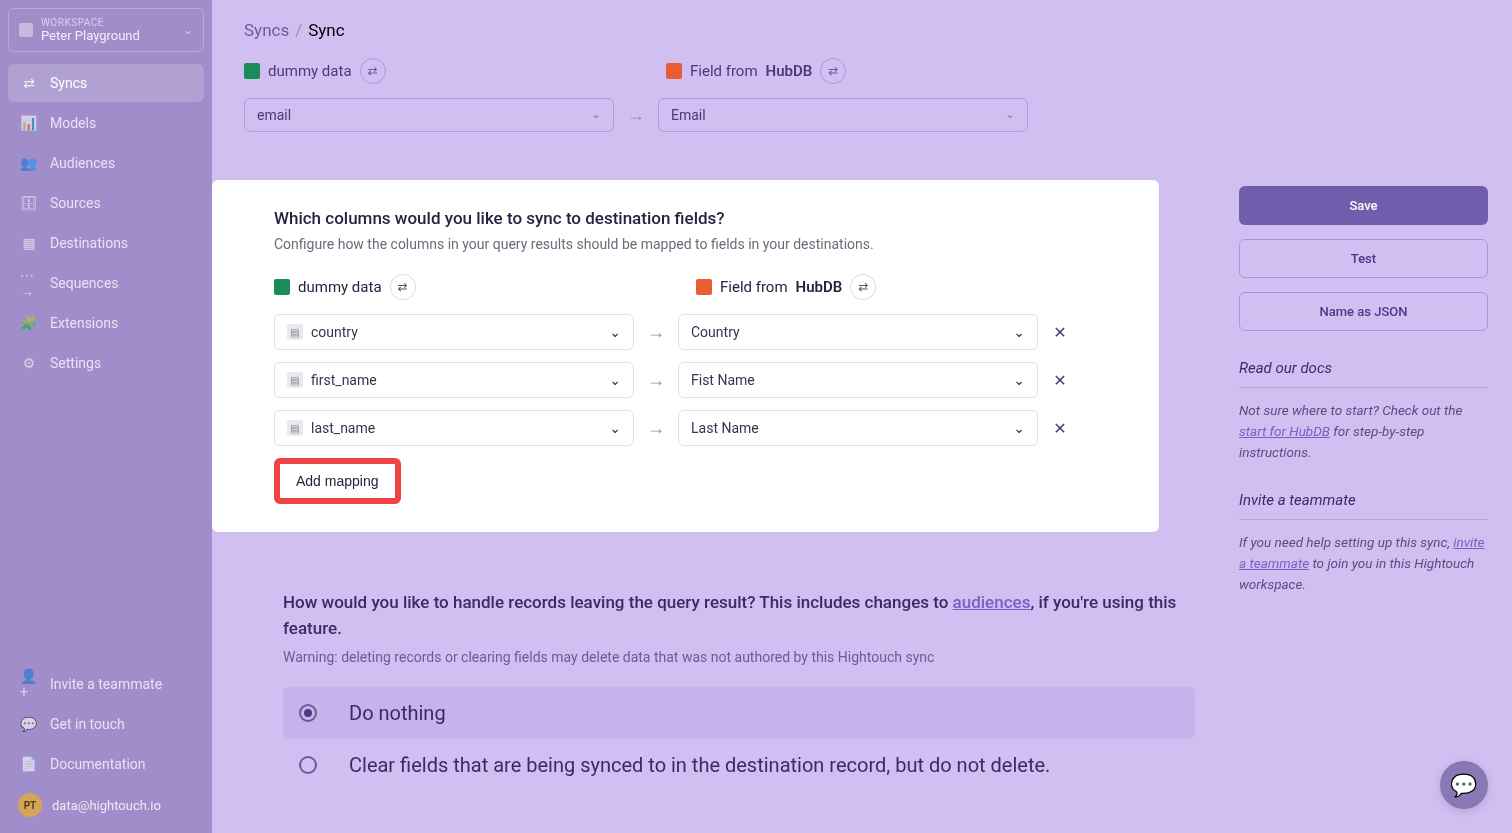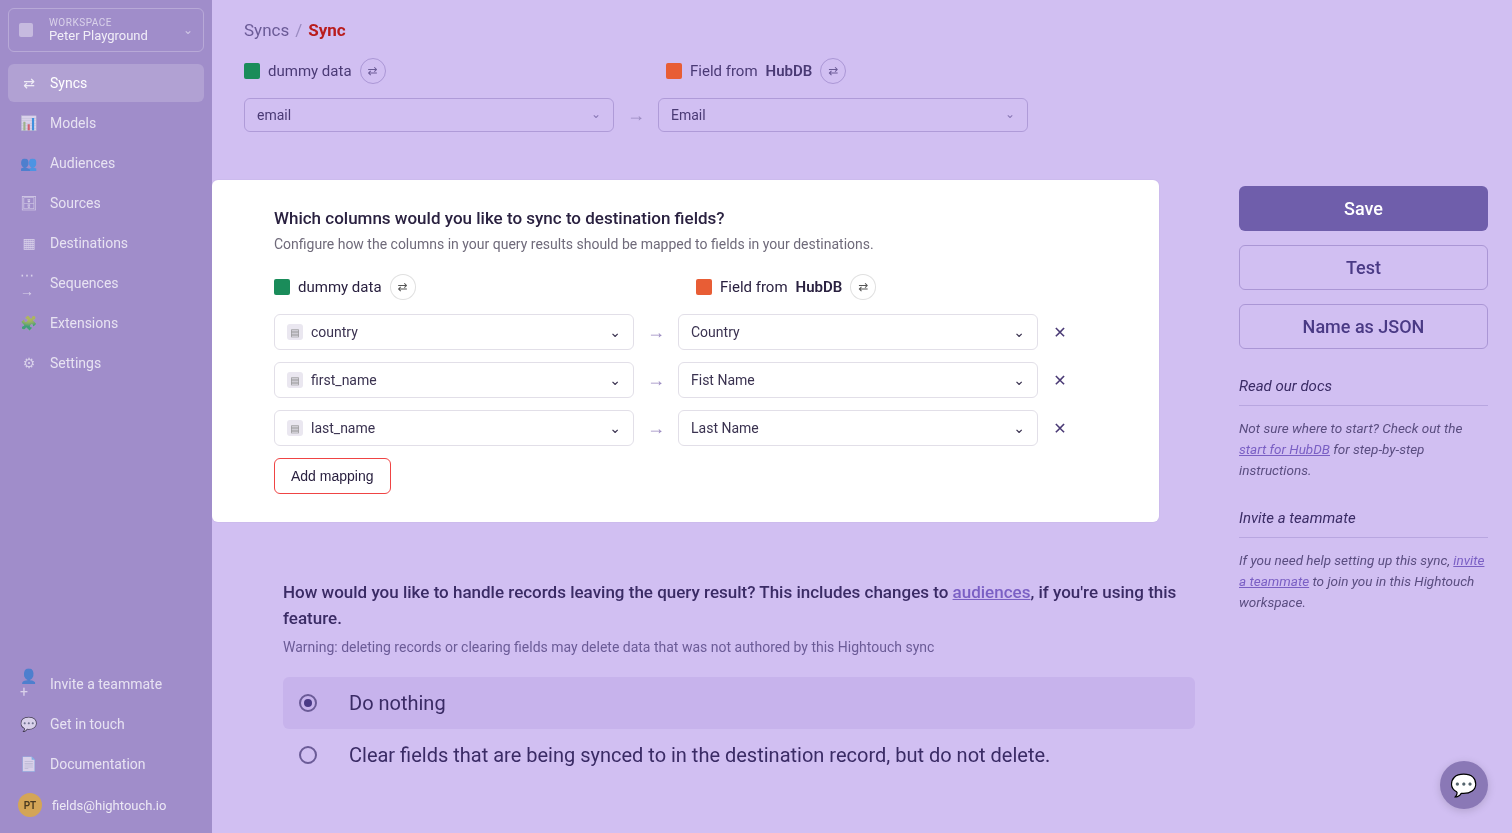--- a/index.html
+++ b/index.html
@@ -18,21 +18,21 @@
   display: flex;
   flex-direction: column;
   padding: 8px;
 }
 .workspace-selector {
   border: 1px solid rgba(255,255,255,0.25);
   border-radius: 6px;
   padding: 8px 10px;
   display: flex;
   align-items: center;
-  gap: 16px;
+  gap: 8px;
   margin-bottom: 12px;
 }
 .ws-square { width: 14px; height: 14px; background: rgba(255,255,255,0.4); border-radius: 2px; }
 .ws-text { flex: 1; }
 .ws-label { font-size: 10px; color: rgba(255,255,255,0.6); letter-spacing: 0.5px; }
 .ws-name { font-size: 13px; color: rgba(255,255,255,0.85); }
 .ws-chevron { color: rgba(255,255,255,0.5); font-size: 12px; }
 .nav-item {
   display: flex;
   align-items: center;
@@ -54,21 +54,21 @@
   padding: 8px 10px;
   color: rgba(255,255,255,0.8);
   font-size: 13px;
 }
 .avatar { width: 24px; height: 24px; border-radius: 50%; background: #d4a556; display: flex; align-items: center; justify-content: center; font-size: 10px; font-weight: 600; color: #4a3a20; }
 
 .main { flex: 1; display: flex; }
 .content { flex: 1; padding: 20px 32px; overflow: hidden; }
 .breadcrumb { display:flex; gap:6px; font-size: 17px; color: #6b5b97; margin-bottom: 18px; align-items:center;}
 .breadcrumb .sep{color:#9a8ac0;}
-.breadcrumb .current { color: #b91c1c; font-weight: 700; }
+.breadcrumb .current { color: #000000; font-weight: 400; }
 
 .source-dest-row { display: flex; align-items: center; gap: 16px; margin-bottom: 14px; }
 .src-label { display: flex; align-items: center; gap: 8px; color: #4a3a75; font-size: 15px; }
 .src-label .strong { font-weight: 600; }
 .icon-box { width: 16px; height: 16px; border-radius: 2px; display:inline-block;}
 .icon-green { background: #1a8c5a; }
 .icon-orange { background: #e85d35; }
 .swap-circle {
   width: 26px; height: 26px; border-radius: 50%; border: 1px solid rgba(0,0,0,0.12);
   background: #fff; display:flex; align-items:center; justify-content:center; font-size:12px; color:#555;
@@ -110,36 +110,36 @@
 .map-row { display:flex; align-items:center; gap:12px; margin-bottom:12px;}
 .map-select {
   border:1px solid #e2dfe8; border-radius:6px; padding:9px 12px;
   display:flex; align-items:center; justify-content:space-between;
   font-size:14px; color:#3a3250; width:360px; background:#fff;
 }
 .map-select .left { display:flex; align-items:center; gap:8px;}
 .col-icon { width:16px;height:16px;border-radius:3px;background:#eae7f0;display:flex;align-items:center;justify-content:center;font-size:10px;color:#888;}
 .x-btn { color:#4a3a75; font-size:16px; cursor:pointer; width:20px; text-align:center;}
 .add-btn {
-  border:1px solid #ef4444; border-radius:6px; padding:9px 16px;
+  border:6px solid #ef4444; border-radius:6px; padding:9px 16px;
   font-size:14px; color:#2a2140; background:#fff; cursor:pointer; font-weight:500;
 }
 
 .section2 { margin-top:58px;margin-left:39px; }
 .section2 h3 { font-size:17px; font-weight:500; color:#3a2b65; line-height:1.5;}
 .section2 h3 a { color:#7a5fc4;}
 .section2 .warn { font-size:14px; color:#6b5b97; margin-top:8px; margin-bottom:22px;}
 .radio-row { display:flex; align-items:center; gap:32px; padding:14px 16px; border-radius:6px; font-size:20px; color:#3a2b65;}
 .radio-row.selected { background: rgba(130,100,200,0.12);}
 .radio { width:18px;height:18px;border-radius:50%;border:2px solid #6b5b97; display:flex; align-items:center; justify-content:center;}
 .radio.on::after { content:""; width:8px;height:8px;border-radius:50%;background:#4a3a85;}
 
 .right-panel { width: 285px; padding: 186px 24px 20px 12px; }
 .btn {
-  width:100%; padding:11px; border-radius:6px; font-size:18px; font-weight:500;
+  width:100%; padding:11px; border-radius:6px; font-size:13px; font-weight:500;
   text-align:center; margin-bottom:14px; cursor:pointer; border:1px solid transparent;
 }
 .btn.primary { background:#6f5eab; color:#fff;}
 .btn.secondary { background:transparent; border-color:rgba(112,90,170,0.4); color:#4a3a85;}
 .info-block { margin-top:28px; font-size:13.5px; color:#5a4d80;font-style:italic;}
 .info-block .title { color:#3a2b65; font-weight:400; font-size:15px; border-bottom:1px solid rgba(112,90,170,0.25); padding-bottom:10px; margin-bottom:12px;}
 .info-block a { color:#7a5fc4; }
 .info-block p { line-height:1.55; }
 
 .chat-bubble { position:fixed; right:24px; bottom:24px; width:48px;height:48px;border-radius:50%;background:#8a78b6;display:flex;align-items:center;justify-content:center;color:#fff;font-size:22px;box-shadow:0 2px 8px rgba(0,0,0,0.15);}
@@ -202,21 +202,21 @@
         <span>Get in touch</span>
       </div>
       <div class="nav-item">
         <span class="nav-icon">📄</span>
         <span>Documentation</span>
       </div>
     </div>
 
   <div class="user-row">
     <div class="avatar">PT</div>
-    <span>fields@hightouch.io</span>
+    <span>data@hightouch.io</span>
   </div>
 </div>
 
 <div class="main">
   <div class="content">
     <div class="breadcrumb">
       <span>Syncs</span>
       <span class="sep">/</span>
       <span class="current">Sync</span>
     </div>

